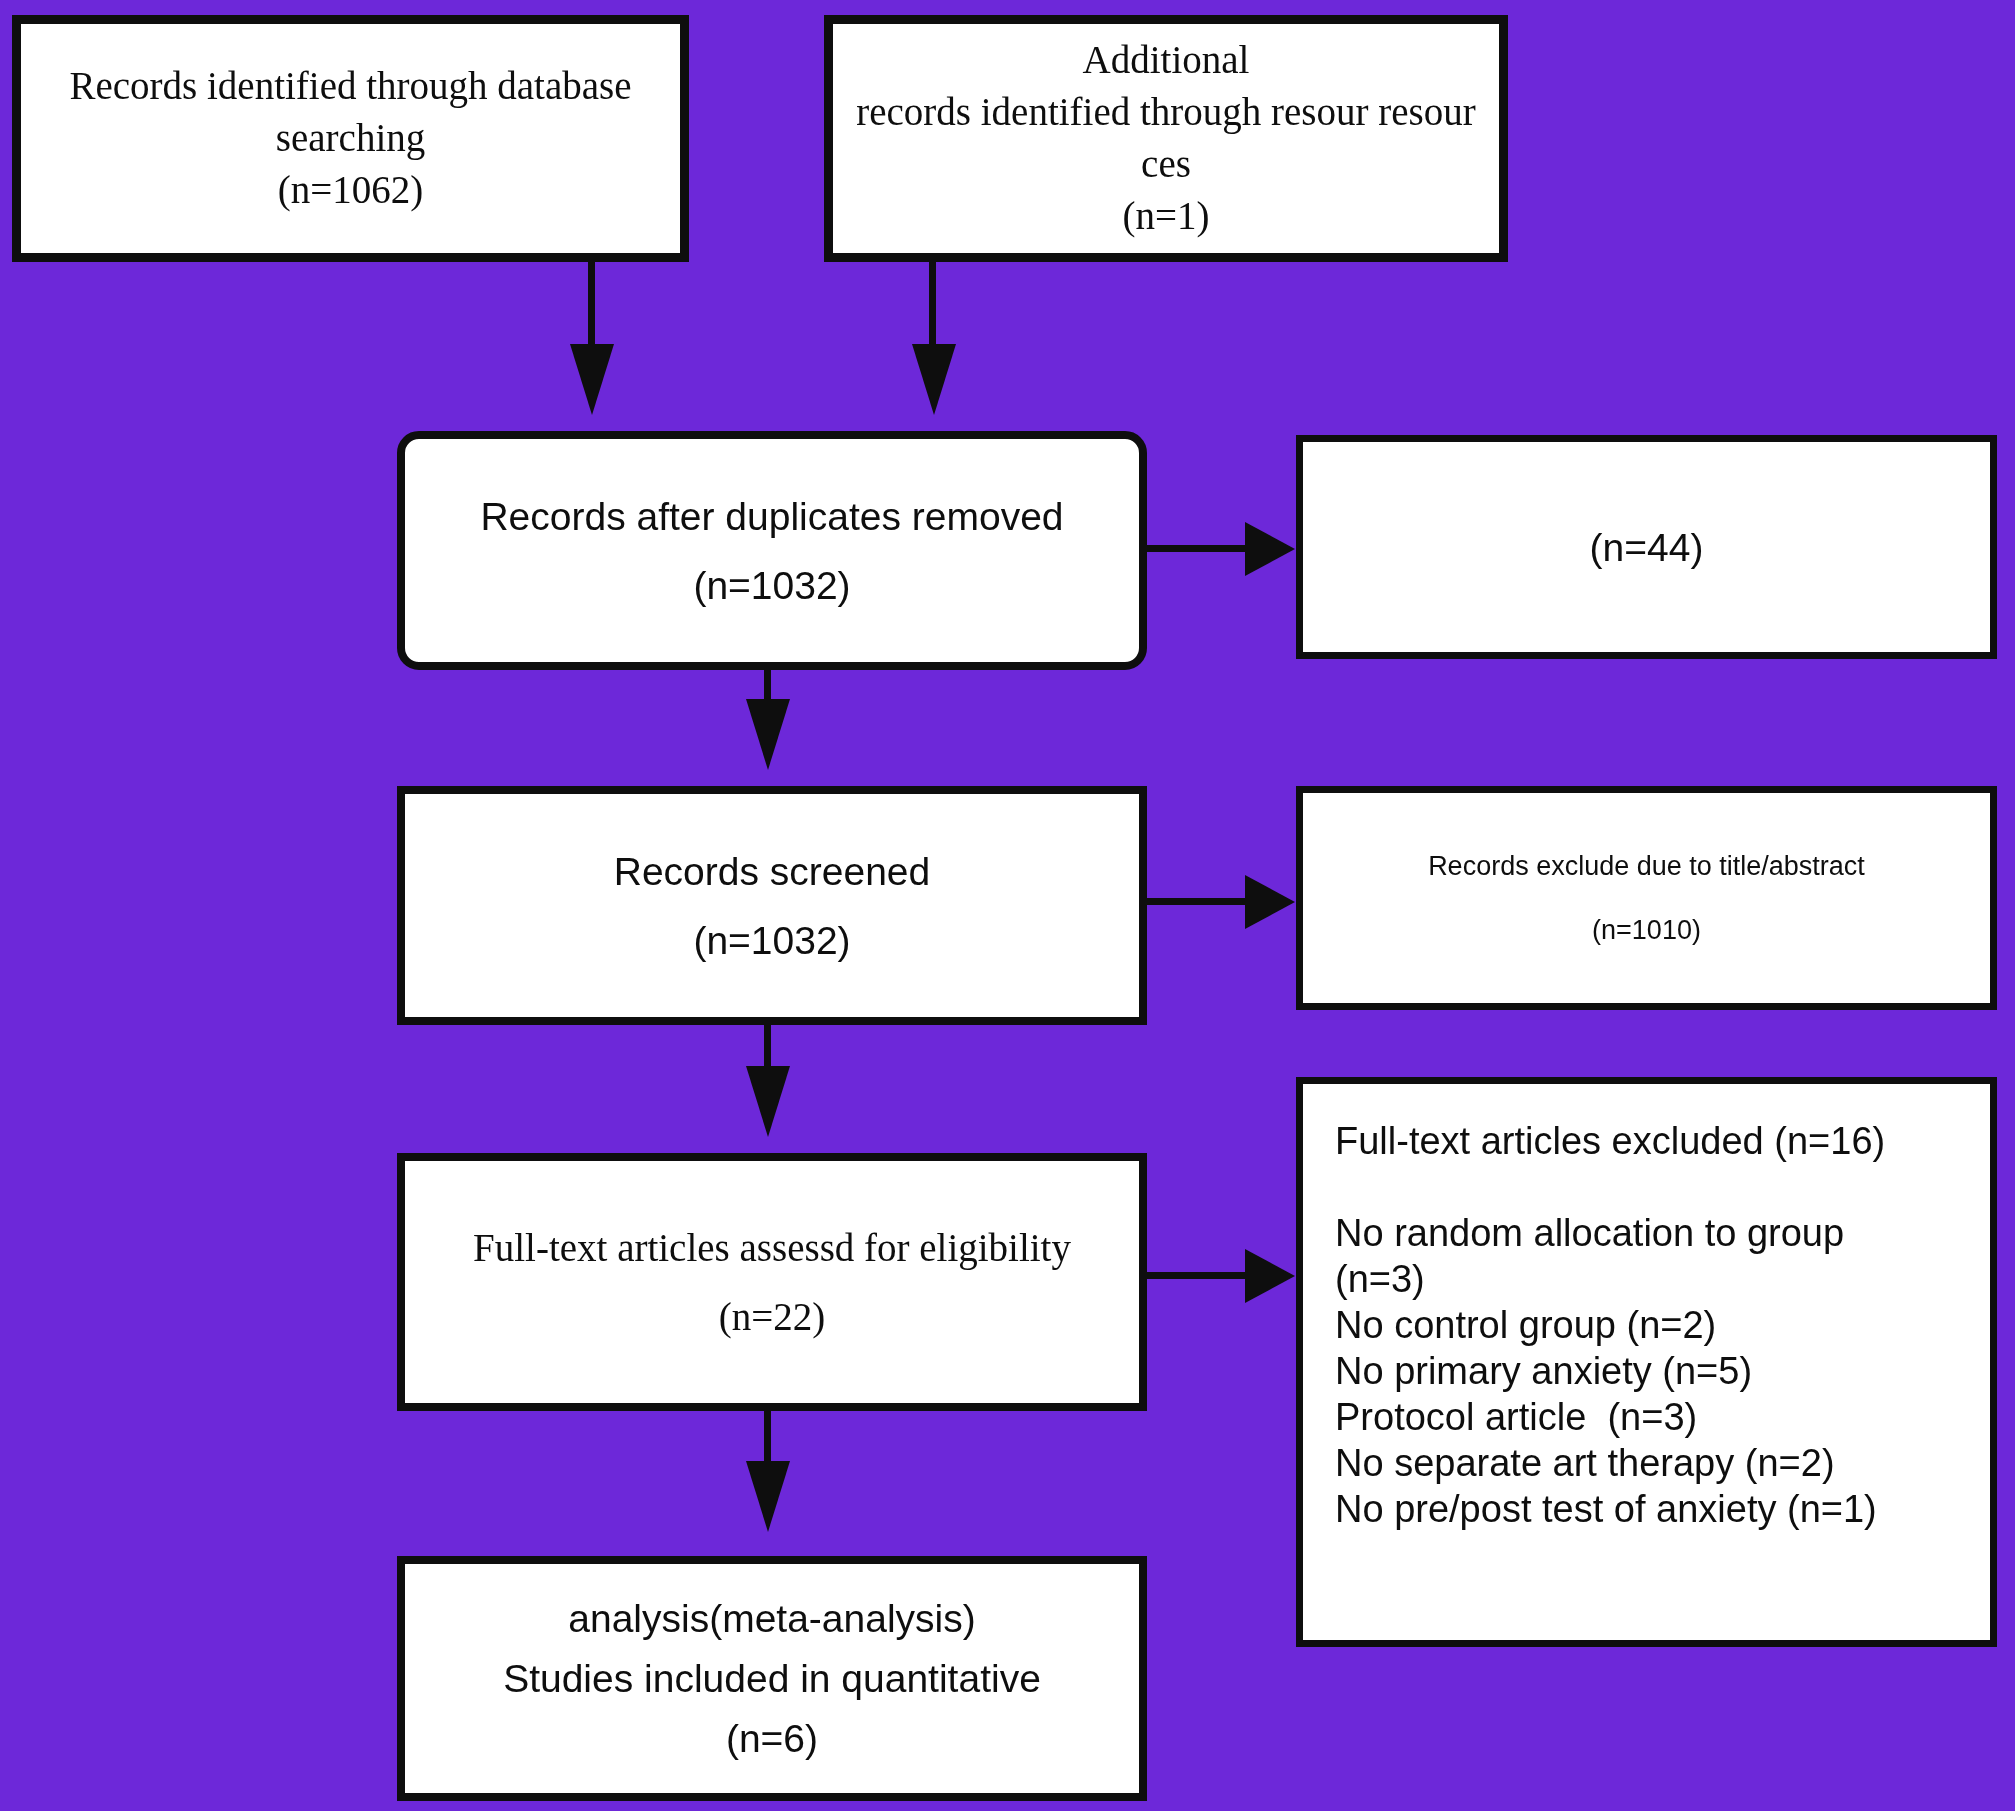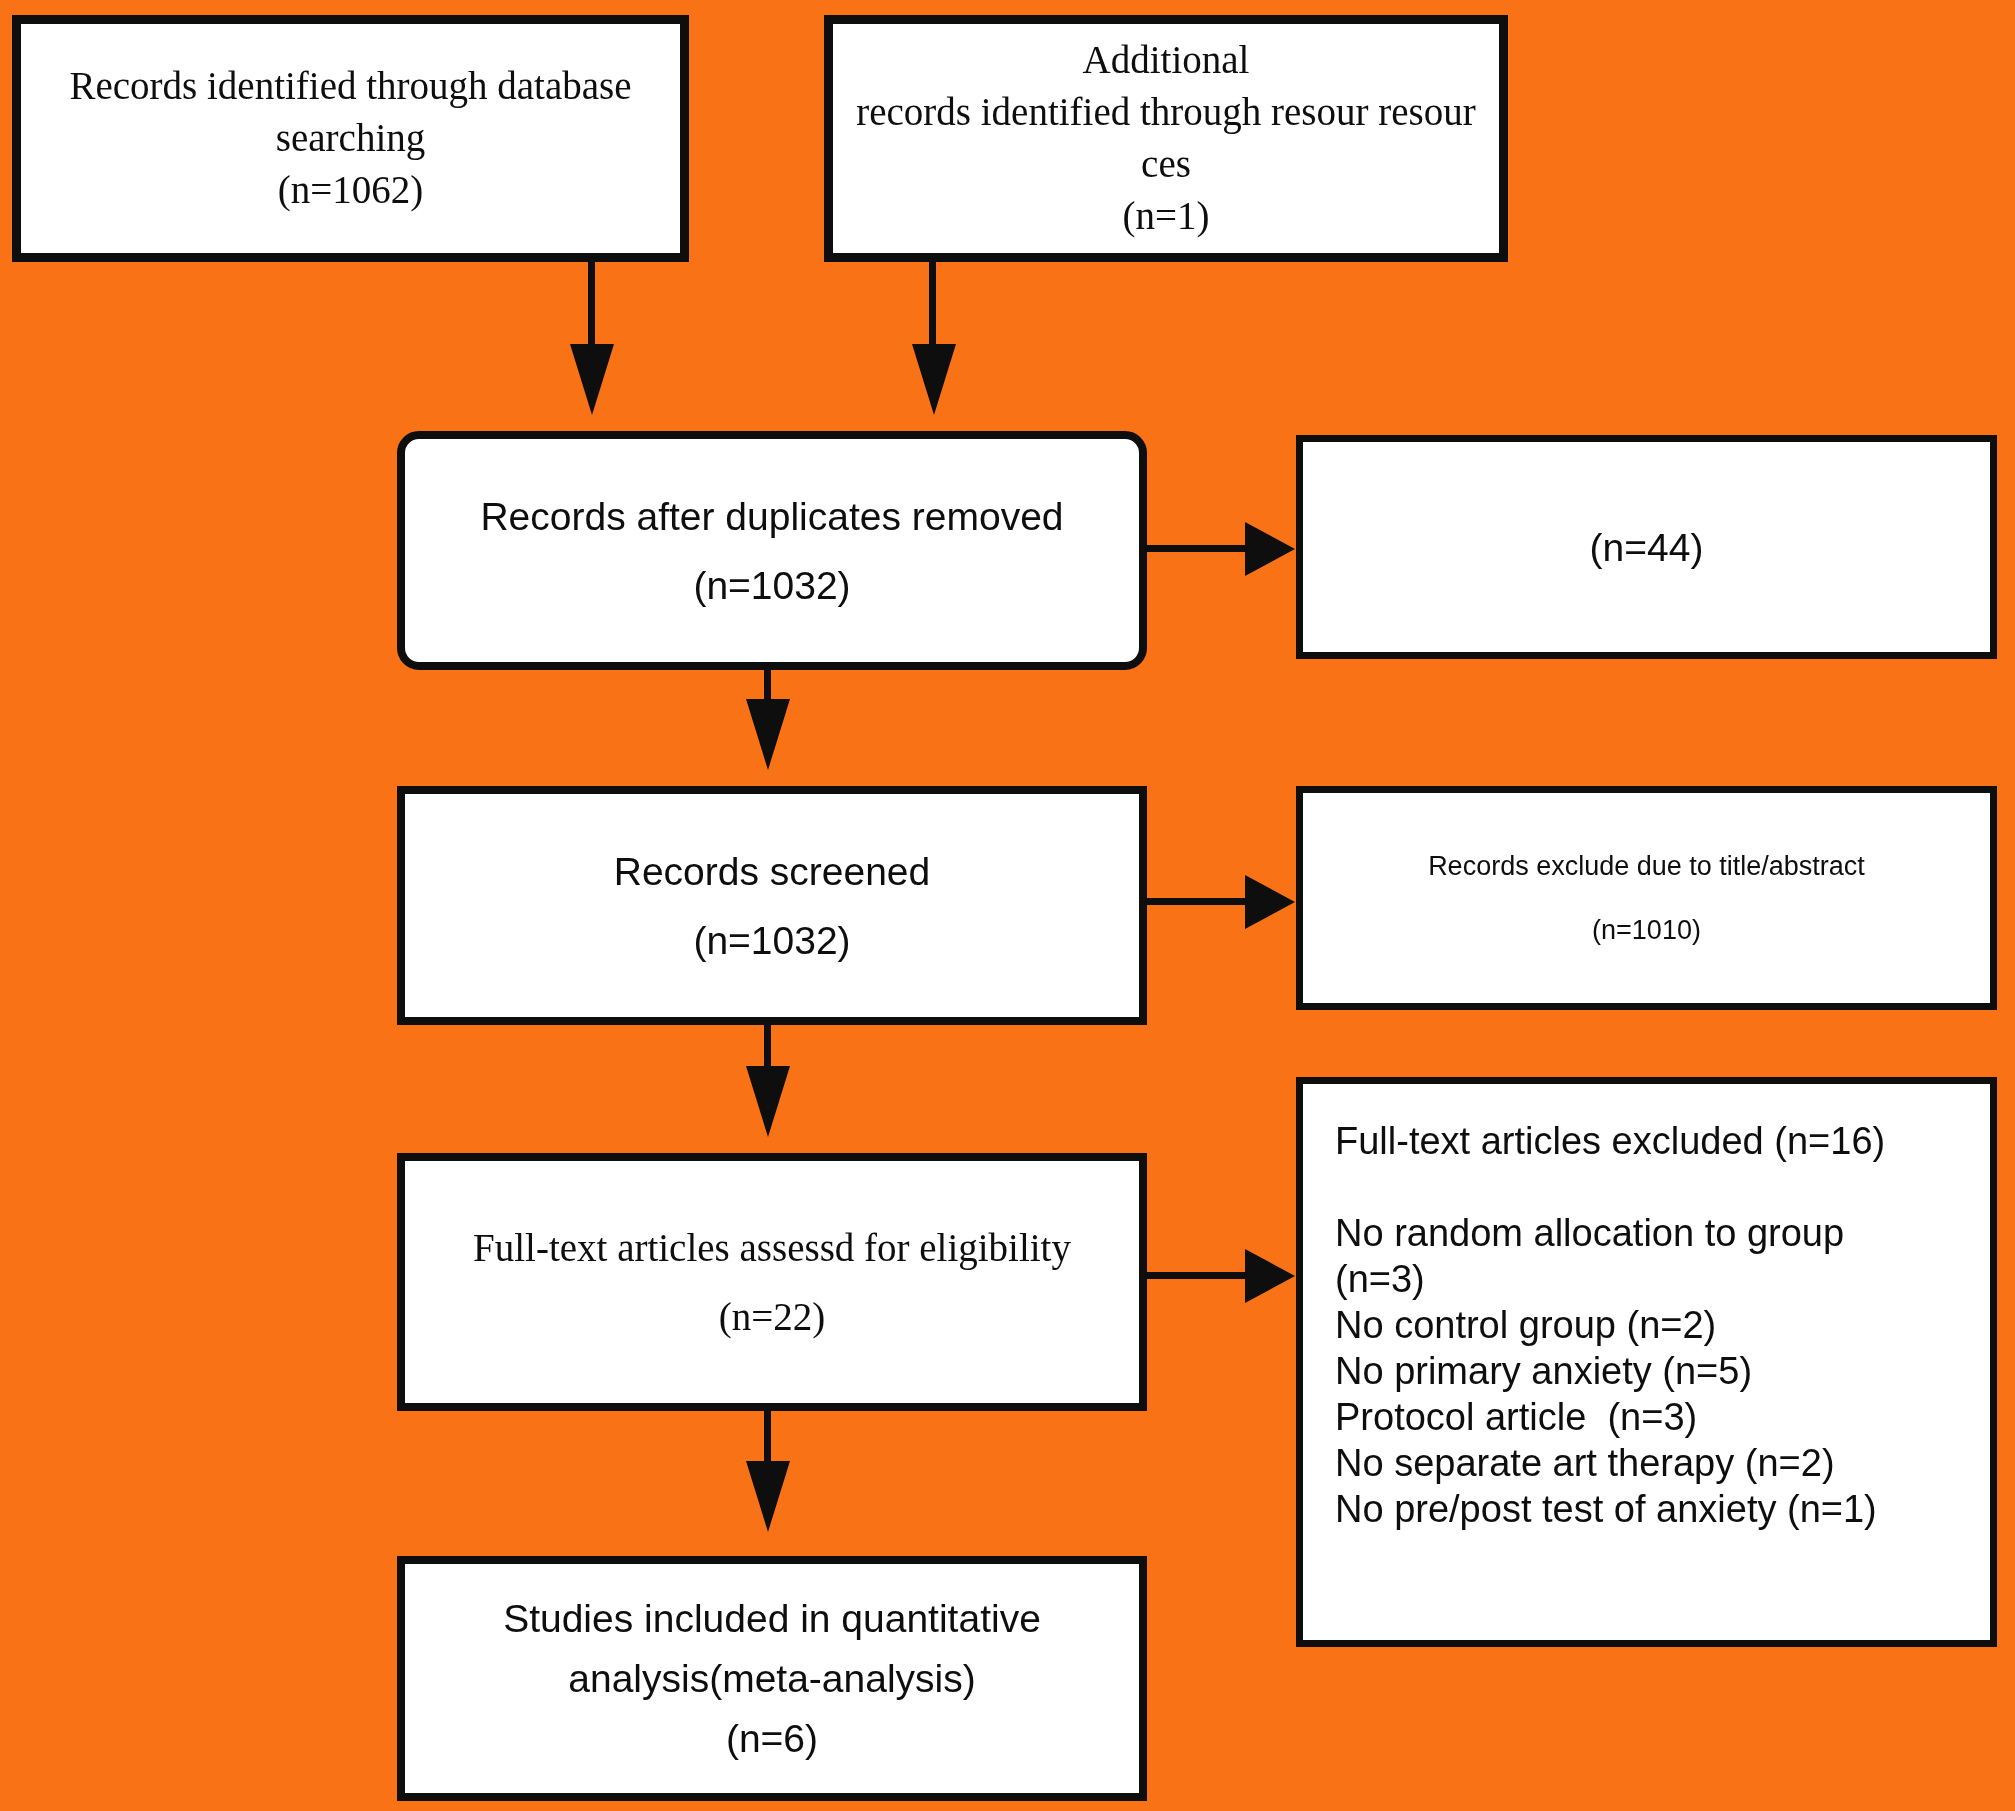--- a/index.html
+++ b/index.html
@@ -1,17 +1,17 @@
 <!DOCTYPE html>
 <html style="font-size:13px"><head>
 <meta charset="utf-8">
 <style>
   html,body{margin:0;padding:0;background:#ffffff;}
   .stage{
-    position:relative;width:2015px;height:1811px;background:#f97316;
+    position:relative;width:2015px;height:1811px;background:#6d28d9;
     font-family:"Liberation Sans",sans-serif;color:#0e0e0e;overflow:hidden;
   }
   .node{
     position:absolute;box-sizing:border-box;border:8px solid #0e0e0e;background:#ffffff;
     display:flex;flex-direction:column;align-items:center;justify-content:center;
     text-align:center;
   }
   .ln{white-space:pre;}
   .serif{font-family:"Liberation Serif",serif;}
   
@@ -92,22 +92,22 @@
     <div class="ln">No random allocation to group</div>
     <div class="ln">(n=3)</div>
     <div class="ln">No control group (n=2)</div>
     <div class="ln">No primary anxiety (n=5)</div>
     <div class="ln">Protocol article  (n=3)</div>
     <div class="ln">No separate art therapy (n=2)</div>
     <div class="ln">No pre/post test of anxiety (n=1)</div>
   </div>
 
   <div class="node" id="n9">
+    <div class="ln">analysis(meta-analysis)</div>
     <div class="ln">Studies included in quantitative</div>
-    <div class="ln">analysis(meta-analysis)</div>
     <div class="ln">(n=6)</div>
   </div>
 
   <div class="vstem" id="a1s"></div>
   <div class="vhead" id="a1h"></div>
 
   <div class="vstem" id="a2s"></div>
   <div class="vhead" id="a2h"></div>
 
   <div class="vstem" id="a3s"></div>

